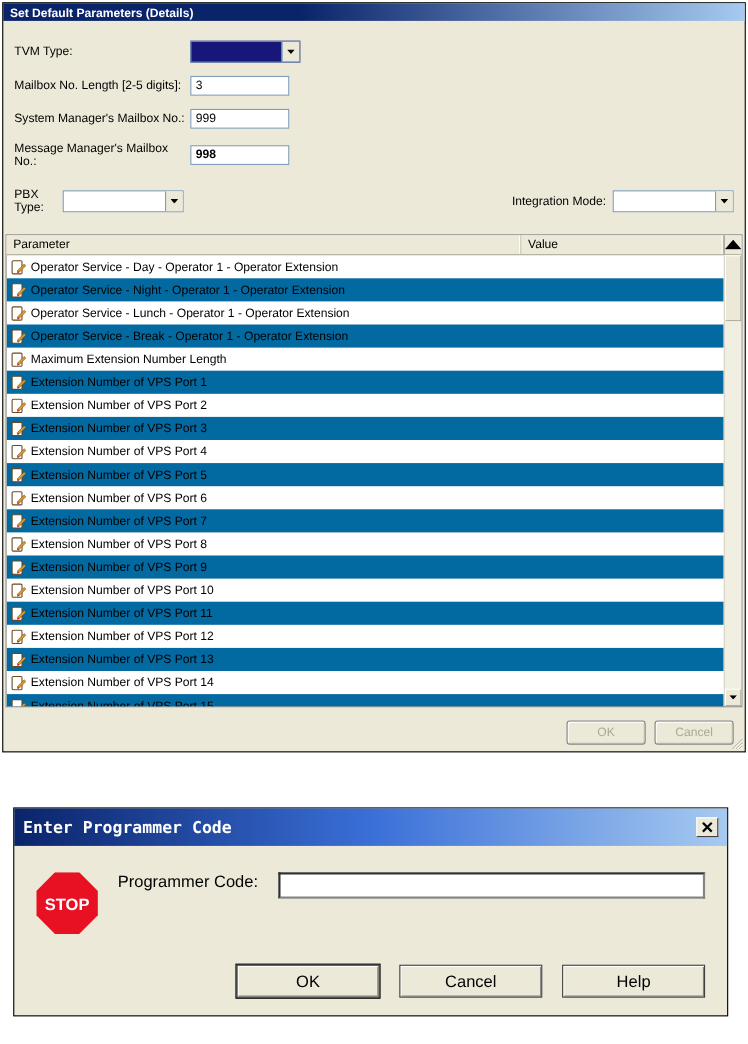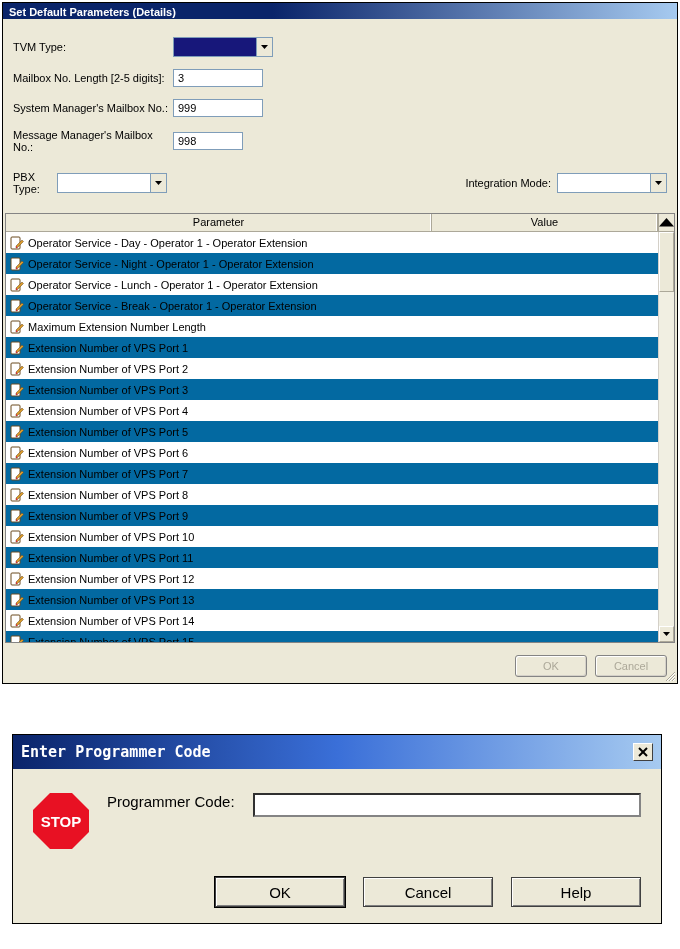--- a/index.html
+++ b/index.html
@@ -79,40 +79,39 @@
     background: #fff;
     height: 430px;
     display: flex;
     flex-direction: column;
   }
   .grid-header {
     display: flex;
     height: 18px;
     background: #ece9d8;
     border-bottom: 1px solid #aca899;
-    text-align: center;
   }
   .gh-cell {
     border-right: 1px solid #aca899;
     padding: 2px 6px;
     background: #ece9d8;
     font-size: 11px;
     position: relative;
   }
   .gh-cell::after {
     content: "";
     position: absolute;
     right: 0;
     top: 0;
     bottom: 0;
     width: 1px;
     background: #fff;
   }
   .gh-param { flex: 1; }
-  .gh-value { width: 226px; }
+  .gh-value { width: 184px; }
   .gh-scroll {
     width: 16px;
     background: #ece9d8;
     display: flex;
     align-items: center;
     justify-content: center;
     border-left: 1px solid #aca899;
   }
   .grid-body {
     flex: 1;
@@ -322,21 +321,21 @@
       <input class="text-input" style="width: 90px;" value="3">
     </div>
 
     <div class="form-row">
       <span class="form-label">System Manager's Mailbox No.:</span>
       <input class="text-input" style="width: 90px;" value="999">
     </div>
 
     <div class="form-row">
       <span class="form-label">Message Manager's Mailbox No.:</span>
-      <input class="text-input" style="width: 70px;" value="998">
+      <input class="text-input" style="width: 90px; font-weight: bold;" value="998">
     </div>
 
     <div class="row-secondary">
       <span class="form-label" style="width:44px">PBX Type:</span>
       <div class="dropdown" style="width:110px">
         <span class="dd-value"></span>
         <div class="dd-btn">
           <svg viewBox="0 0 7 4">
               <use href="#arrow-down"></use>
             </svg>

